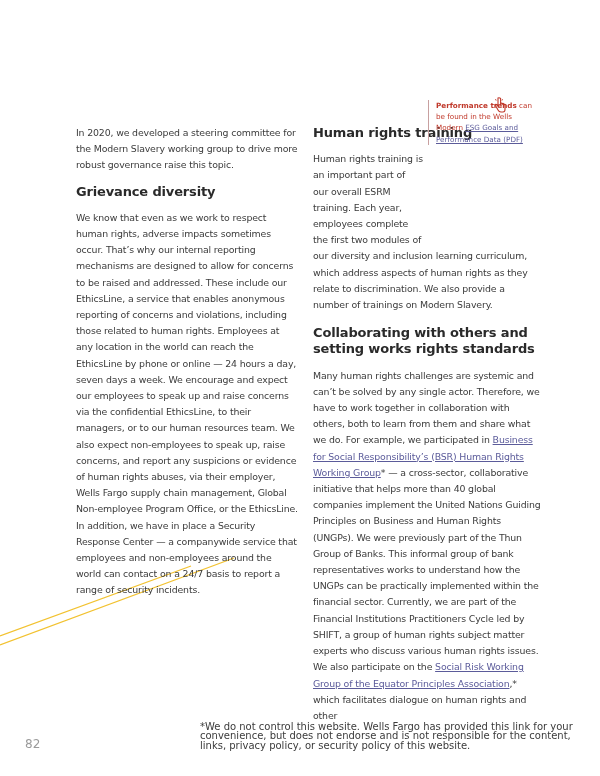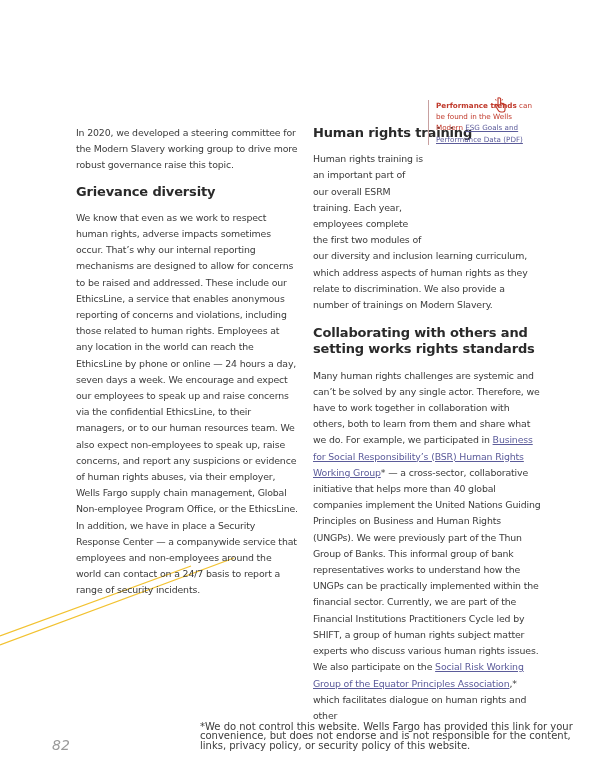--- a/index.html
+++ b/index.html
@@ -15,21 +15,21 @@
     a.lnk { color: #5b5b9a; text-decoration: underline; }
     .callout { position: absolute; left: 428px; top: 100px; width: 100px;
                border-left: 1.5px solid #c8a0a0; padding-left: 7px;
                font-size: 7.2px; line-height: 11.2px; color: #c0392b; }
     .callout b { color: #c0392b; }
     .callout a { color: #5b5b9a; text-decoration: underline; }
     .hand { position: absolute; left: 492px; top: 97px; width: 16px; height: 16px; }
     .float-gap { float: right; width: 118px; height: 84px; }
     .footer-note { position: absolute; left: 200px; top: 722px; width: 374px;
                    font-size: 10px; line-height: 9.4px; color: #3b3b3b; }
-    .page-num { position: absolute; left: 52px; top: 737px; font-size: 14px; color: #9a9a9a; font-style: italic; }
+    .page-num { position: absolute; left: 25px; top: 737px; font-size: 12px; color: #9a9a9a; }
     .deco { position: absolute; left: 0; top: 540px; }
   </style>
 </head>
 <body>
 
 <svg class="deco" width="260" height="120" viewBox="0 0 260 120">
   <line x1="0" y1="96" x2="191" y2="26" stroke="#f2c230" stroke-width="1.3"></line>
   <line x1="0" y1="105" x2="234" y2="18" stroke="#f2c230" stroke-width="1.3"></line>
 </svg>
 

